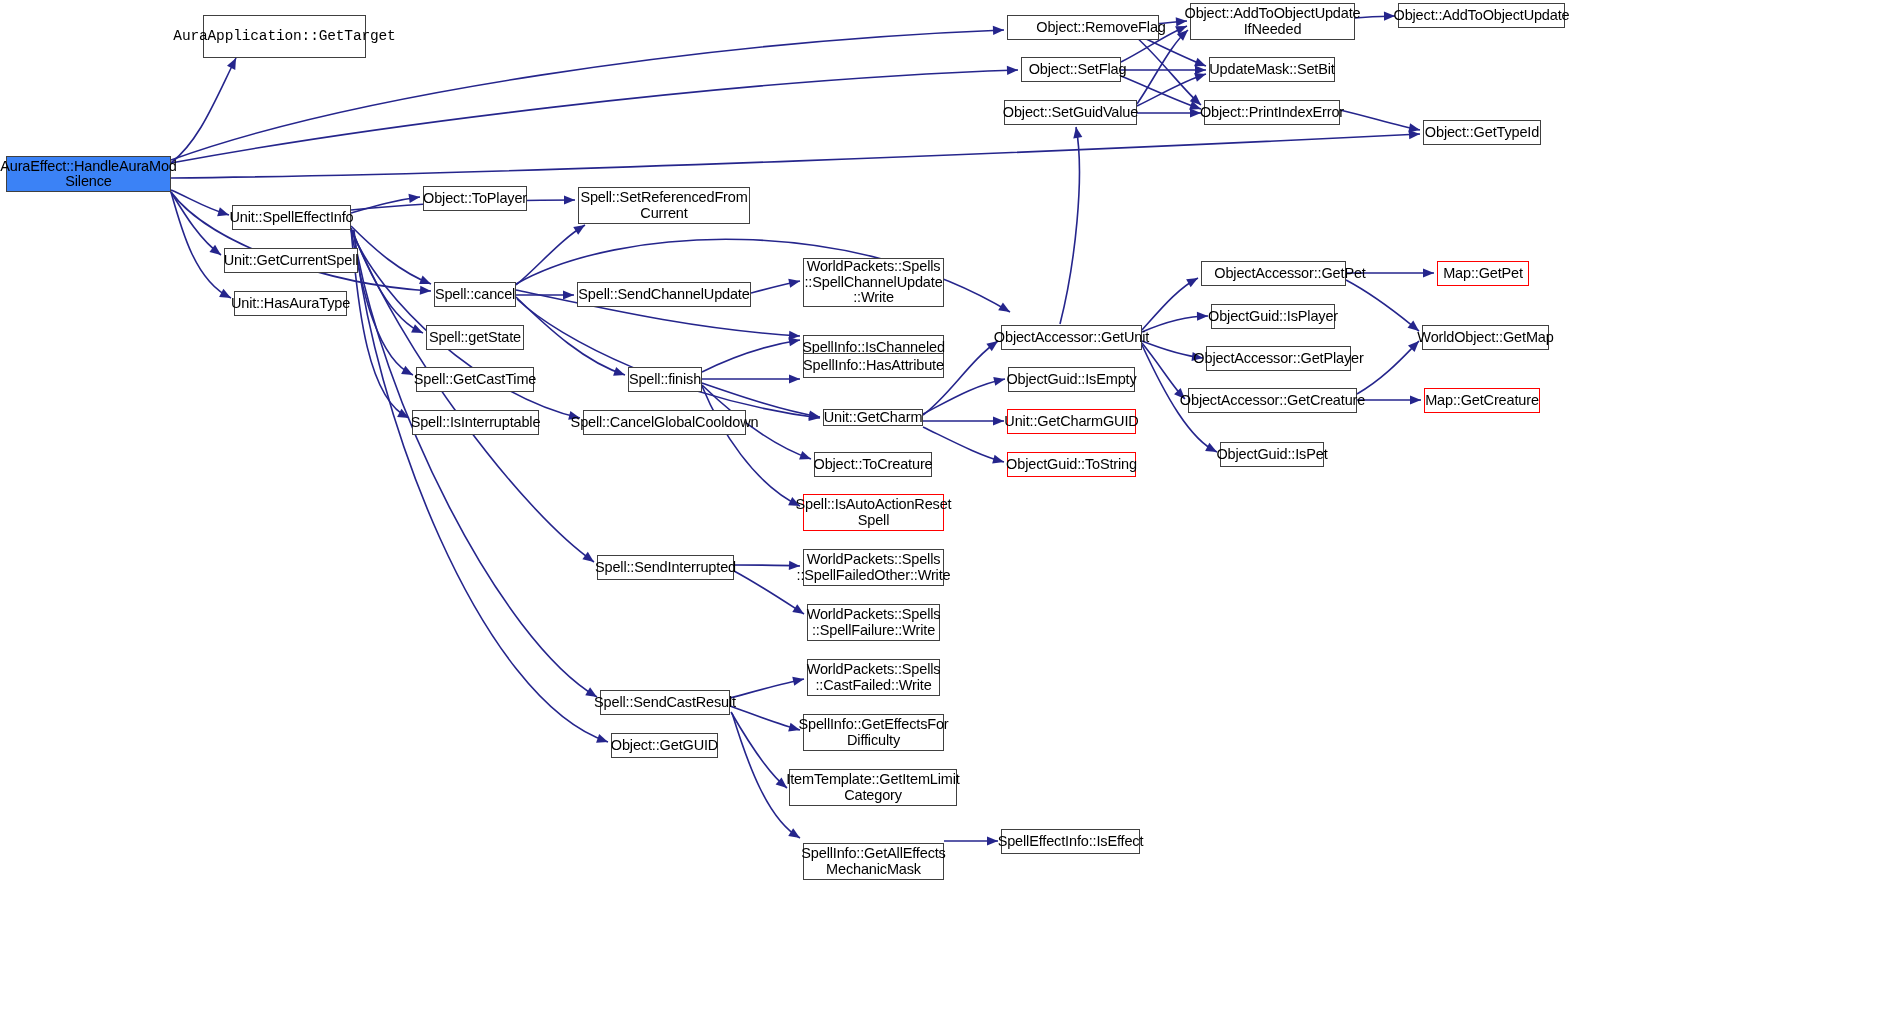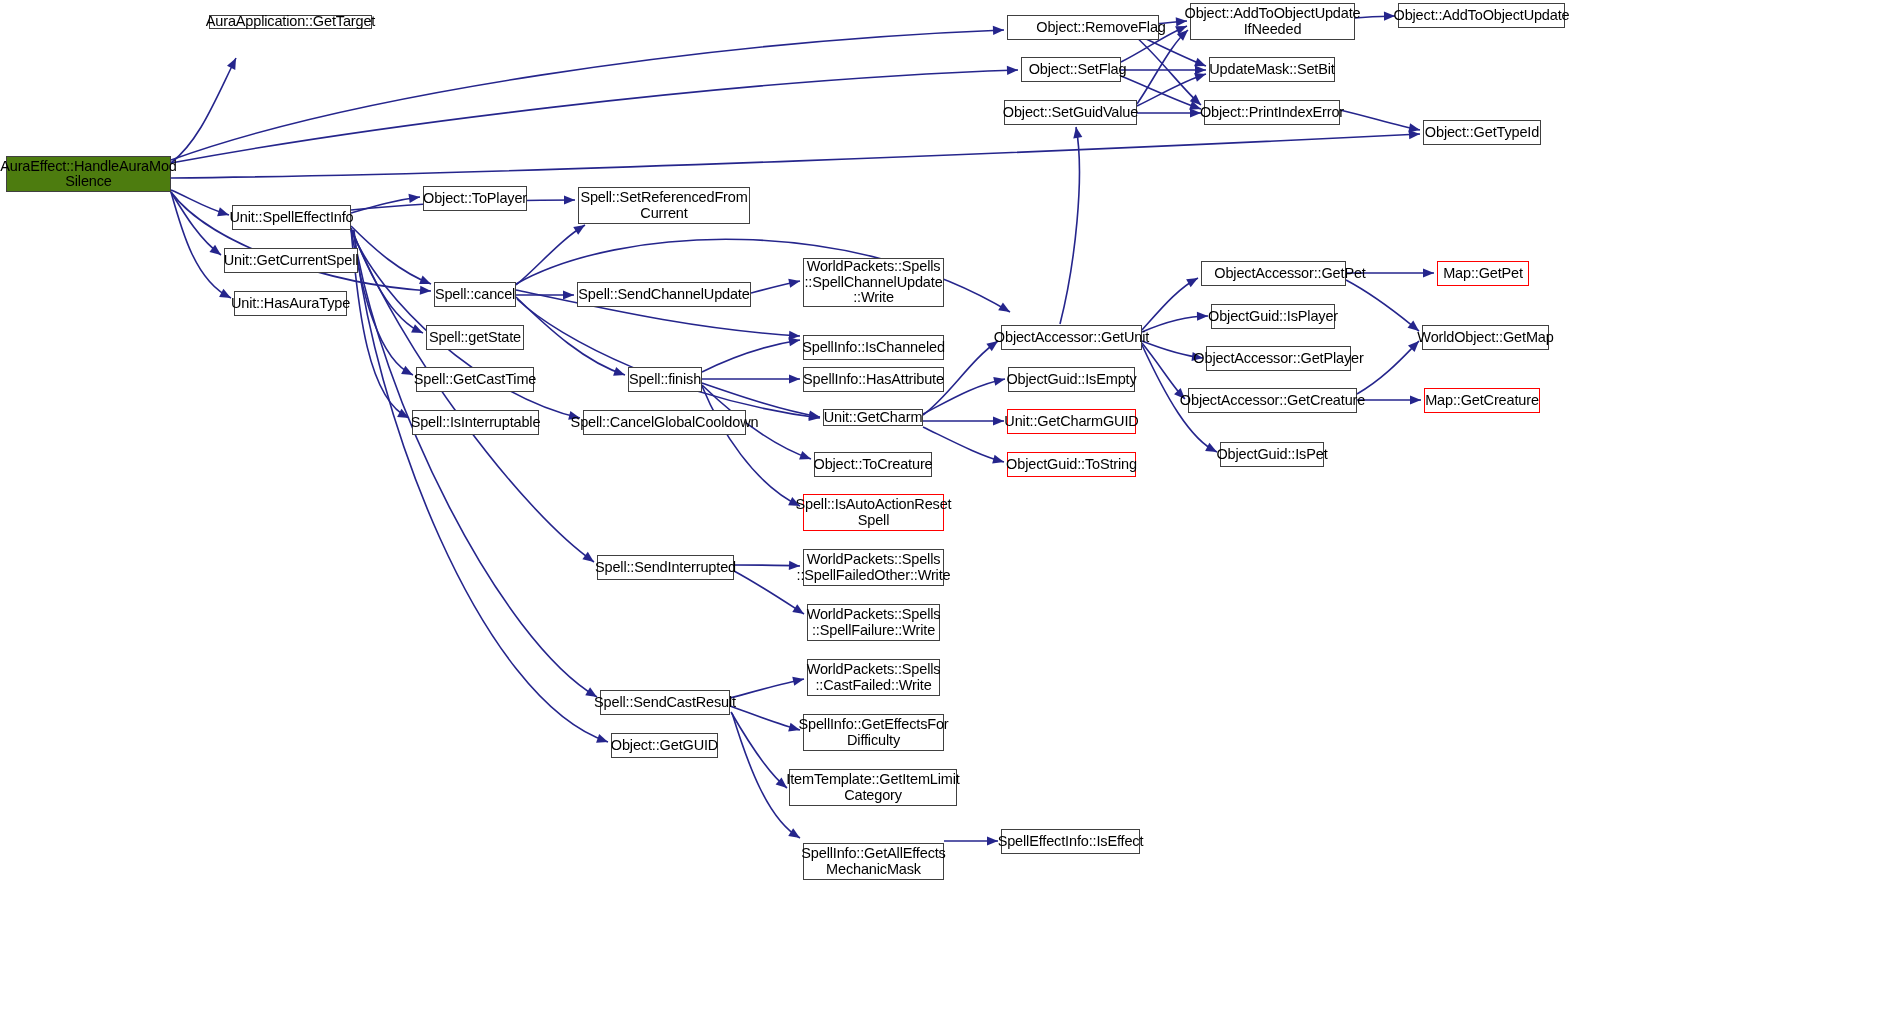--- a/index.html
+++ b/index.html
@@ -48,21 +48,21 @@
     line-height: 15.5px;
     letter-spacing: -0.15px;
     white-space: pre-line;
     padding: 0 3px;
   }
   .node.red {
     border-color: #ff0000;
     border-width: 1.4px;
   }
   .node.current {
-    background: #4d7c0f;
+    background: #3b82f6;
     border-color: #404040;
   }
 </style>
 </head>
 <body>
 
 <div id="graph-root">
   <svg id="edge-layer" viewBox="0 0 1880 1033" width="1880" height="1033" xmlns="http://www.w3.org/2000/svg">
       <path class="edge-path" d="M171,163 C200,140 215,100 236,58"></path>
       <path class="edge-path" d="M171,160 C350,95 700,42 1004,30"></path>
@@ -184,42 +184,42 @@
       <polygon class="edge-head" points="800,566 788.7902464861505,570.0621947465306 789.2355381318822,560.8729774049807"></polygon>
       <polygon class="edge-head" points="804,614 792.2654677456189,611.8879505756519 797.2622657672102,604.1631845901078"></polygon>
       <polygon class="edge-head" points="804,679 794.2398779457292,685.8483587439428 792.2702272735974,676.8616754720247"></polygon>
       <polygon class="edge-head" points="800,730 788.1862075760718,731.6106857435067 790.5564826051781,722.7212652738475"></polygon>
       <polygon class="edge-head" points="787,788 775.6161217777676,784.454958868873 781.5286420987786,777.4064055808832"></polygon>
       <polygon class="edge-head" points="800,838 788.2499020255308,835.9763405448602 793.1884113329287,828.2141806765796"></polygon>
       <polygon class="edge-head" points="998,841 987,845.6 987,836.4"></polygon>
     </svg>
 <div class="node current" style="left: 6px; top: 156px; width: 165px; height: 36px;">AuraEffect::HandleAuraMod
 Silence</div>
-    <div class="node" style="left: 209px; top: 15px; width: 163px; height: 14px;">AuraApplication::GetTarget</div>
+    <div class="node" style="left: 203px; top: 15px; width: 163px; height: 43px; font-family: Liberation Mono, monospace;">AuraApplication::GetTarget</div>
     <div class="node" style="left: 232px; top: 205px; width: 119px; height: 25px;">Unit::SpellEffectInfo</div>
     <div class="node" style="left: 224px; top: 248px; width: 134px; height: 25px;">Unit::GetCurrentSpell</div>
     <div class="node" style="left: 234px; top: 291px; width: 113px; height: 25px;">Unit::HasAuraType</div>
     <div class="node" style="left: 423px; top: 186px; width: 104px; height: 25px;">Object::ToPlayer</div>
     <div class="node" style="left: 578px; top: 187px; width: 172px; height: 37px;">Spell::SetReferencedFrom
 Current</div>
     <div class="node" style="left: 434px; top: 282px; width: 82px; height: 25px;">Spell::cancel</div>
     <div class="node" style="left: 426px; top: 325px; width: 98px; height: 25px;">Spell::getState</div>
     <div class="node" style="left: 416px; top: 367px; width: 118px; height: 25px;">Spell::GetCastTime</div>
     <div class="node" style="left: 412px; top: 410px; width: 127px; height: 25px;">Spell::IsInterruptable</div>
     <div class="node" style="left: 577px; top: 282px; width: 174px; height: 25px;">Spell::SendChannelUpdate</div>
     <div class="node" style="left: 628px; top: 367px; width: 74px; height: 25px;">Spell::finish</div>
     <div class="node" style="left: 583px; top: 410px; width: 163px; height: 25px;">Spell::CancelGlobalCooldown</div>
     <div class="node" style="left: 597px; top: 555px; width: 137px; height: 25px;">Spell::SendInterrupted</div>
     <div class="node" style="left: 600px; top: 690px; width: 130px; height: 25px;">Spell::SendCastResult</div>
     <div class="node" style="left: 611px; top: 733px; width: 107px; height: 25px;">Object::GetGUID</div>
     <div class="node" style="left: 803px; top: 258px; width: 141px; height: 49px;">WorldPackets::Spells
 ::SpellChannelUpdate
 ::Write</div>
     <div class="node" style="left: 803px; top: 335px; width: 141px; height: 25px;">SpellInfo::IsChanneled</div>
-    <div class="node" style="left: 803px; top: 367px; width: 141px; height: 25px;">SpellInfo::HasAttribute</div>
+    <div class="node" style="left: 803px; top: 353px; width: 141px; height: 25px;">SpellInfo::HasAttribute</div>
     <div class="node" style="left: 823px; top: 409px; width: 100px; height: 17px;">Unit::GetCharm</div>
     <div class="node" style="left: 814px; top: 452px; width: 118px; height: 25px;">Object::ToCreature</div>
     <div class="node red" style="left: 803px; top: 494px; width: 141px; height: 37px;">Spell::IsAutoActionReset
 Spell</div>
     <div class="node" style="left: 803px; top: 549px; width: 141px; height: 37px;">WorldPackets::Spells
 ::SpellFailedOther::Write</div>
     <div class="node" style="left: 807px; top: 604px; width: 133px; height: 37px;">WorldPackets::Spells
 ::SpellFailure::Write</div>
     <div class="node" style="left: 807px; top: 659px; width: 133px; height: 37px;">WorldPackets::Spells
 ::CastFailed::Write</div>

